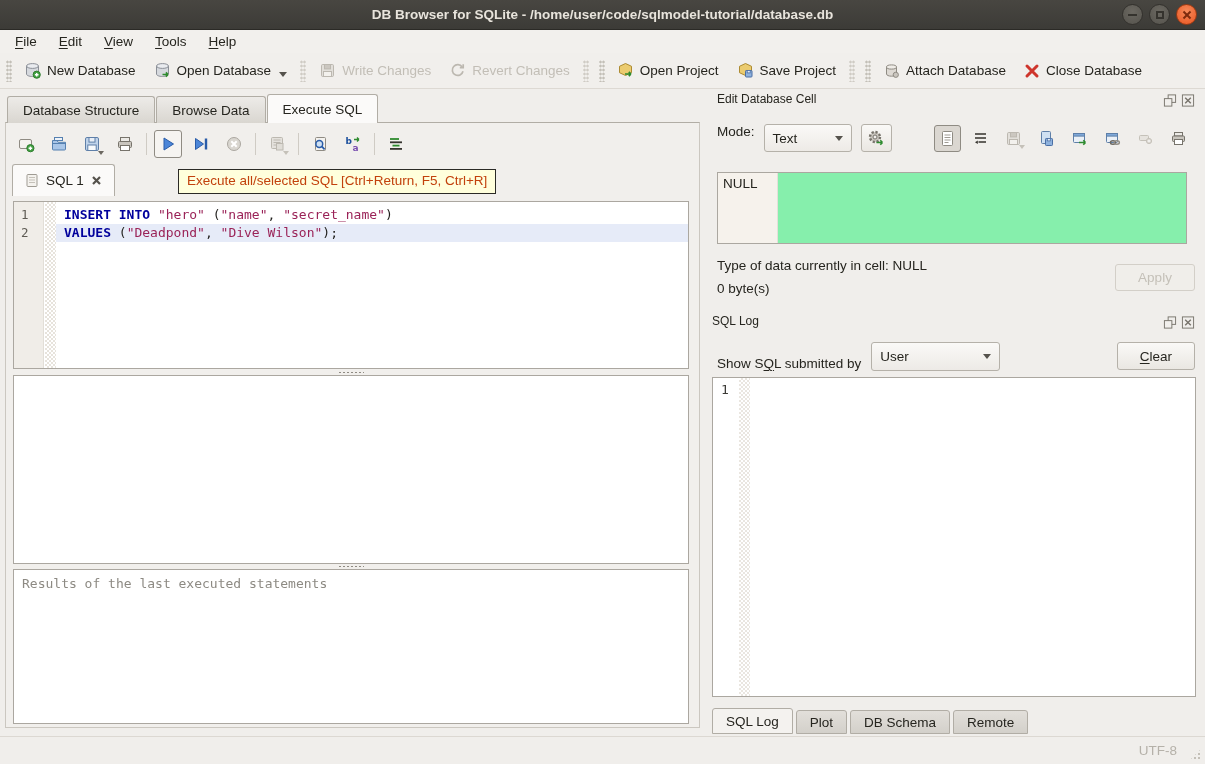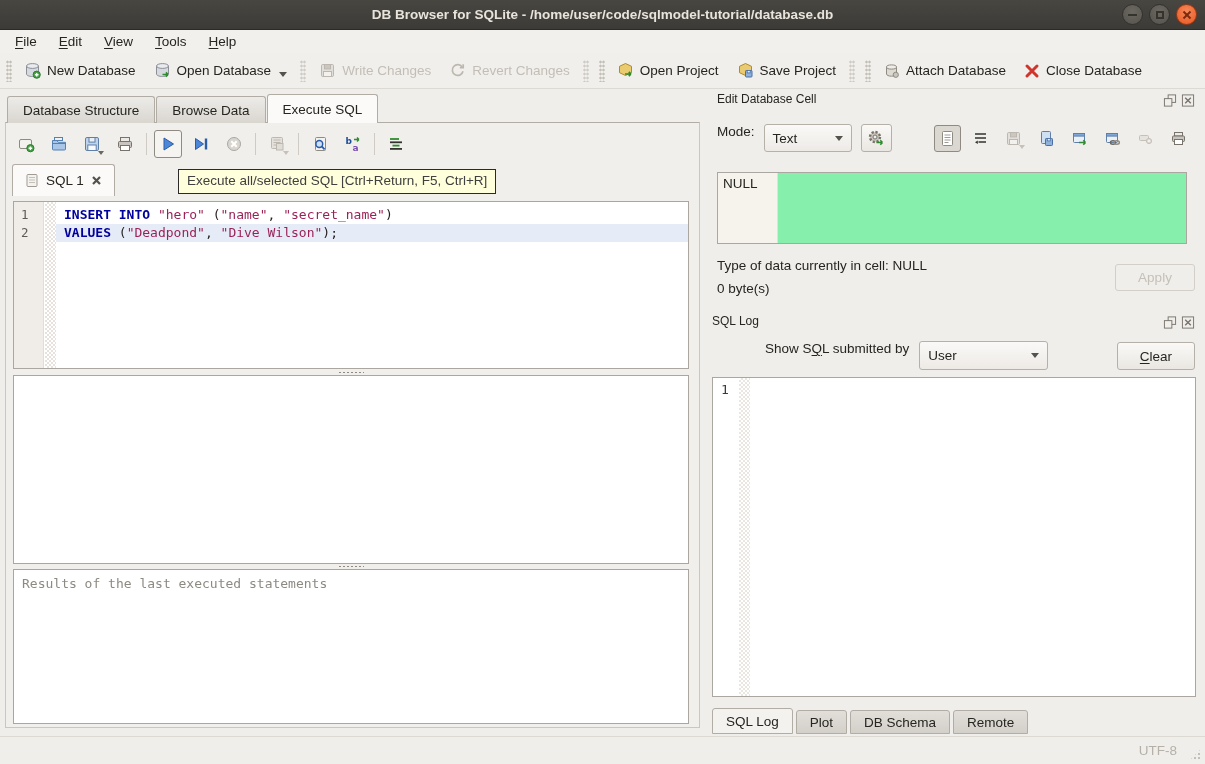--- a/index.html
+++ b/index.html
@@ -69,21 +69,21 @@
   .kw { color:var(--sql_keyword,#00009C); font-weight:bold; }
   .str { color:var(--sql_string,#9A2257); }
   .pl { color:#1F1E1B; }
 
   .vsplit { position:absolute; left:7px; width:676px; height:5px; display:flex; align-items:center; justify-content:center; }
   .vsplit .dots { width:26px; height:3px; background-image:radial-gradient(#8F8B83 0.9px, transparent 1.1px); background-size:4px 3px; }
   .pane { position:absolute; left:7px; width:676px; background:#fff; border:1px solid #ABA7A0; }
   .results-placeholder { display:block; padding:6px 8px; font-family:"DejaVu Sans Mono", monospace; font-size:13px; color:#8D8A83; }
 
   .tooltip { position:absolute; left:178px; top:169px; height:25px; background:var(--tooltip_bg,#FFFFDC);
-    border:1px solid #2B2A26; padding:3px 8px; font-size:13.5px; color:#404040; z-index:10; white-space:nowrap; }
+    border:1px solid #2B2A26; padding:3px 8px; font-size:13.5px; color:#c2410c; z-index:10; white-space:nowrap; }
 
   
   .dock-header { position:absolute; display:flex; align-items:center; }
   .dock-title { font-size:12px; color:#26251F; }
   .dock-icons { position:absolute; right:6px; top:1px; display:flex; gap:4px; }
 
   .combo { height:28px; background:linear-gradient(#FAF9F7,#EDEAE6); border:1px solid #B5B1A9; border-radius:3px;
     display:flex; align-items:center; padding:0 8px; position:relative; }
   .combo .caret { position:absolute; right:8px; top:11px; }
   .push-btn { background:linear-gradient(#FAF9F7,#EAE7E2); border:1px solid #B5B1A9; border-radius:3px;
@@ -459,21 +459,21 @@
           <rect x="5.5" y="1.5" width="8" height="8" fill="none" stroke="#77736B"></rect>
           <rect x="1.5" y="5.5" width="8" height="8" fill="#F1EFEC" stroke="#77736B"></rect>
         </svg>
       <svg width="14" height="15" viewBox="0 0 15 15">
           <rect x="1.5" y="1.5" width="12" height="12" fill="none" stroke="#77736B"></rect>
           <path d="M4.5 4.5l6 6M10.5 4.5l-6 6" stroke="#77736B" stroke-width="1.5"></path>
         </svg>
     </span>
   </div>
 
-  <div style="position:absolute; left:717px; top:341px; height:30px; display:flex; align-items:flex-start;margin-left:48px;">
+  <div style="position:absolute; left:717px; top:341px; height:30px; display:flex; align-items:flex-end;">
     <span><span>Show S</span><span class="mn">Q</span><span>L submitted by</span></span>
     <div class="combo" style="width:129px; height:29px; margin-left:10px;">
       <span>User</span>
         <span class="caret"></span>
     </div>
   </div>
   <div class="push-btn" style="position:absolute; left:1117px; top:342px; width:78px; height:28px;">
     <span><span class="mn">C</span><span>lear</span></span>
   </div>
 

